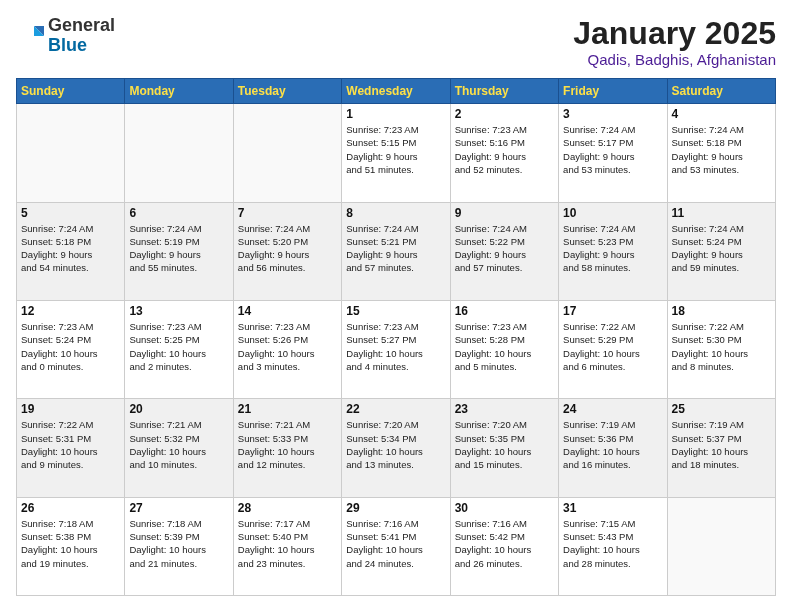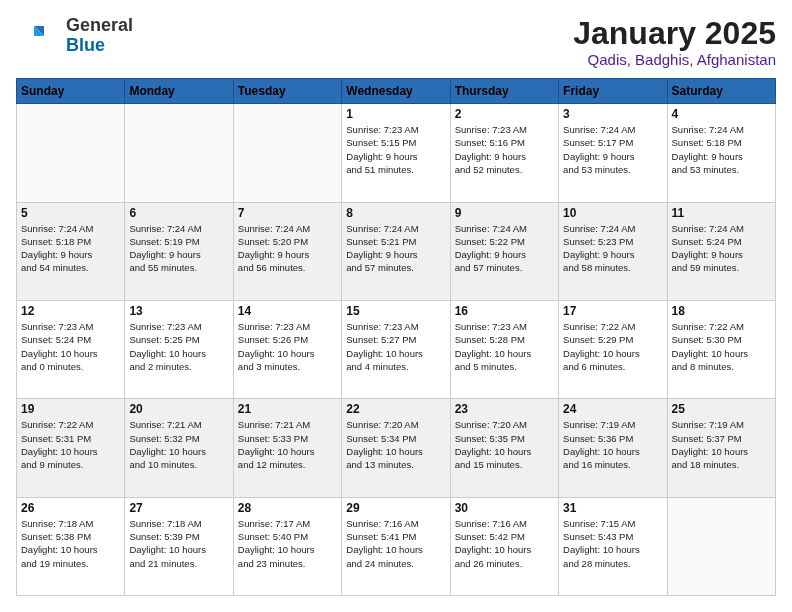--- a/index.html
+++ b/index.html
@@ -25,21 +25,20 @@
     }
     .logo {
       display: flex;
       align-items: center;
       gap: 4px;
     }
     .logo-text {
       font-size: 18px;
       font-weight: bold;
       line-height: 1.1;
-      margin-left: 18px;
     }
     .logo-general { color: #333; }
     .logo-blue { color: #0369a1; }
     .logo-icon {
       width: 28px;
       height: 28px;
     }
     .title-block {
       text-align: right;
     }
@@ -55,21 +54,21 @@
     }
     .calendar {
       flex: 1;
       border: 1px solid #ccc;
       border-collapse: collapse;
       width: 100%;
       table-layout: fixed;
     }
     .calendar th {
       background: #2a6db5;
-      color: #000000;
+      color: #fde047;
       font-size: 12px;
       font-weight: bold;
       padding: 5px 4px;
       text-align: left;
       border: 1px solid #1a5090;
     }
     .calendar td {
       border: 1px solid #ccc;
       vertical-align: top;
       padding: 3px 4px;

